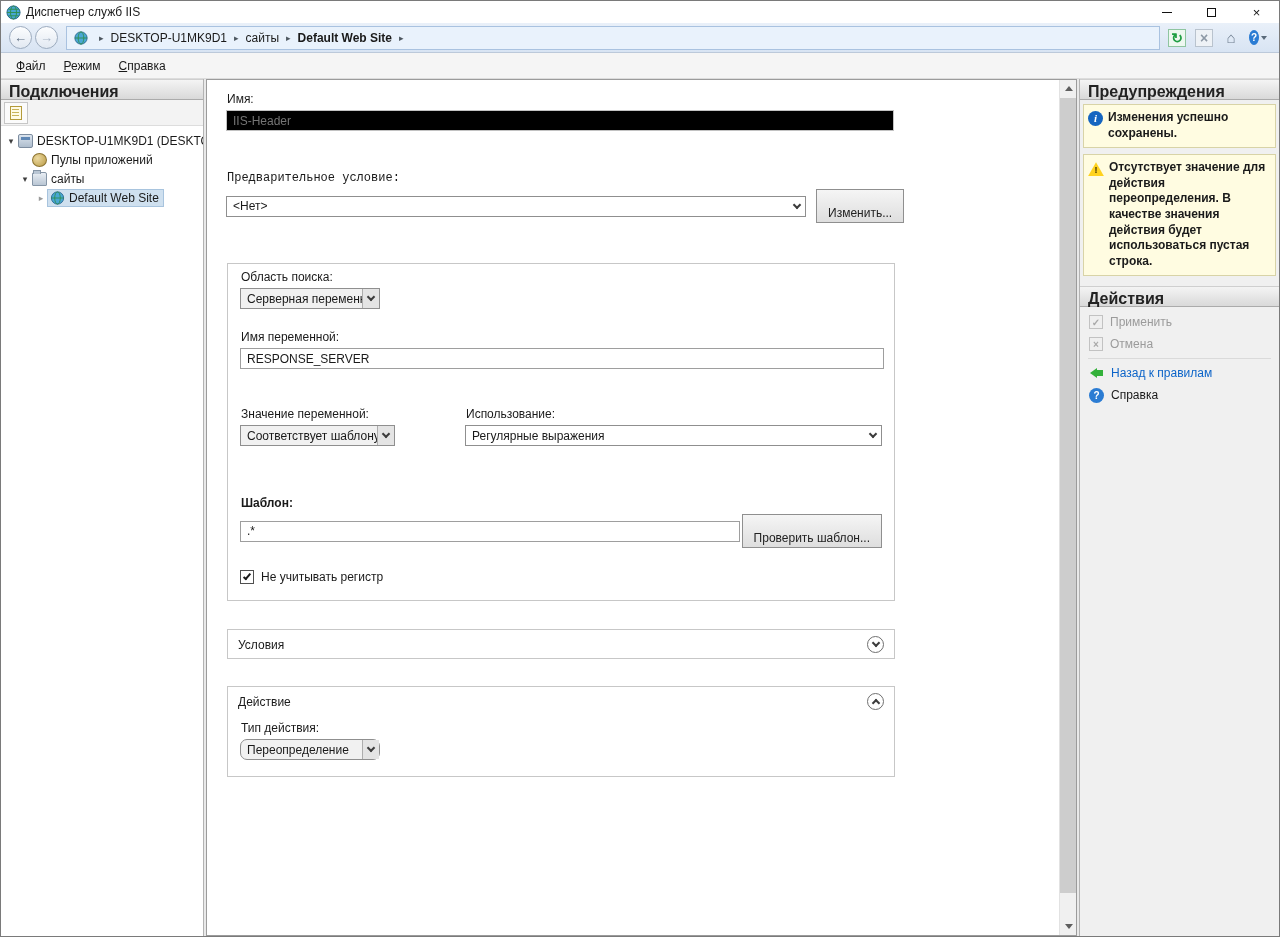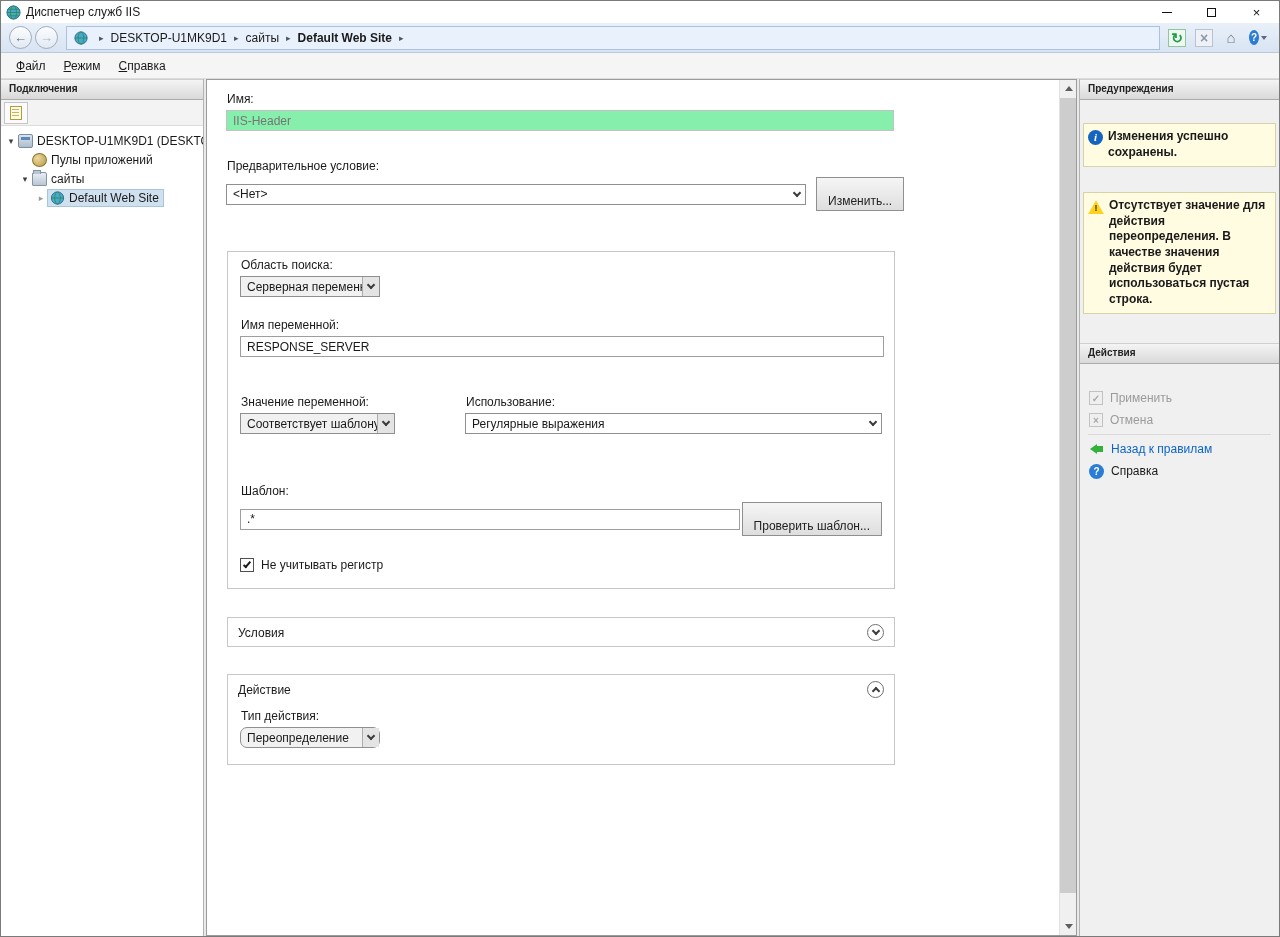--- a/index.html
+++ b/index.html
@@ -34,42 +34,42 @@
   .mini-caret { width:0; height:0; border-left:3px solid transparent; border-right:3px solid transparent; border-top:4px solid #5a6a7a; margin-left:2px; }
 
   
   .menubar { height:26px; background:#f5f5f5; border-bottom:1px solid #dcdcdc; display:flex; align-items:center; padding-left:6px; flex:0 0 auto; }
   .menu-item { display:inline-block; padding:3px 9px; }
   .menu-item::first-letter { text-decoration: underline; }
 
   
   .body { flex:1; display:flex; background:#e9e9e9; min-height:0; }
 
-  .panel-header { height:21px; background:linear-gradient(#f4f4f4,#d9d9d9); border-top:1px solid #cfcfcf; border-bottom:1px solid #ababab; font-weight:bold; padding:3px 8px; font-size:10px; color:#222; }
+  .panel-header { height:21px; background:linear-gradient(#f4f4f4,#d9d9d9); border-top:1px solid #cfcfcf; border-bottom:1px solid #ababab; font-weight:bold; padding:3px 8px; font-size:16px; color:#222; }
 
   
   .left-panel { width:203px; flex:0 0 auto; background:#f0f0f0; border-right:1px solid #b3b3b3; display:flex; flex-direction:column; }
   .conn-toolbar { height:26px; background:#f3f3f3; border-bottom:1px solid #ddd; display:flex; align-items:center; padding-left:3px; }
   .tool-btn { width:24px; height:22px; border:1px solid #c6c6c6; background:#fbfbfb; display:flex; align-items:center; justify-content:center; }
   .page-ic { width:12px; height:14px; background:#fffbe6; border:1px solid #b49b3a; position:relative; }
   .page-ic::after { content:""; position:absolute; left:1px; top:2px; width:7px; height:1px; background:#c8b45a; box-shadow:0 3px 0 #c8b45a, 0 6px 0 #c8b45a; }
   .tree { flex:1; background:#fff; padding-top:5px; overflow:hidden; }
   .tree-row { height:19px; display:flex; align-items:center; white-space:nowrap; overflow:hidden; }
   .tw { width:12px; text-align:center; font-size:9px; color:#3f3f3f; flex:0 0 auto; }
   .tw.dim { color:#9a9a9a; }
   .t-icon { width:15px; height:14px; margin:0 4px 0 1px; flex:0 0 auto; }
   .server-ic { background:linear-gradient(#dbe4ee,#aebdcd); border:1px solid #7d8da0; border-radius:2px; position:relative; }
   .server-ic::after { content:""; position:absolute; left:2px; top:2px; width:9px; height:3px; background:#5f87b5; }
   .pool-ic { background:radial-gradient(circle at 35% 35%, #ecd9a0, #b99a45); border-radius:50%; border:1px solid #8d7430; }
   .folder-ic { background:linear-gradient(#e9eef4,#b9c6d4); border:1px solid #8595a6; border-radius:2px 2px 1px 1px; position:relative; }
   .folder-ic::before { content:""; position:absolute; top:-3px; left:0; width:6px; height:3px; background:#b9c6d4; border:1px solid #8595a6; border-bottom:none; }
   .sel-wrap { display:flex; align-items:center; background:#cfe0ef; border:1px solid #a8c4de; padding:0 4px 0 1px; height:18px; }
 
   
-  .right-panel { width:200px; flex:0 0 auto; background:#f0f0f0; border-left:1px solid #b3b3b3; display:flex; flex-direction:column;gap:19px; }
+  .right-panel { width:200px; flex:0 0 auto; background:#f0f0f0; border-left:1px solid #b3b3b3; display:flex; flex-direction:column; }
   .alert { margin:4px 3px 2px; background:#fffce1; border:1px solid #d8d3a7; padding:5px 5px 6px 4px; display:flex; gap:5px; line-height:1.3; }
   .alert-text { flex:1;font-weight:bold; }
   .info-ic { width:15px; height:15px; border-radius:50%; background:#1565c0; color:#fff; font-family:"Liberation Serif", serif; font-style:italic; font-weight:bold; font-size:11px; display:flex; align-items:center; justify-content:center; flex:0 0 auto; margin-top:1px; }
   .warn-ic { width:16px; height:14px; background:#ffd21e; clip-path:polygon(50% 0, 100% 100%, 0 100%); color:#3f3000; font-weight:bold; font-size:9px; display:flex; align-items:flex-end; justify-content:center; flex:0 0 auto; margin-top:2px; }
   .actions-list { padding:4px 0; }
   .action-item { display:flex; align-items:center; gap:7px; padding:3px 9px; height:22px; }
   .action-item.disabled { color:#9b9b9b; }
   .link-blue { color:#0c64c8; }
   .ai-ic { width:15px; height:15px; display:flex; align-items:center; justify-content:center; flex:0 0 auto; }
   .gray-box { border:1px solid #c2c2c2; background:#efefef; width:14px; height:14px; display:flex; align-items:center; justify-content:center; color:#a8a8a8; font-size:10px; font-weight:bold; }
@@ -81,21 +81,21 @@
   
   .main-panel { flex:1; background:#fff; border:1px solid #9b9b9b; margin:0 2px; position:relative; min-width:0; overflow:hidden; }
   .main-content { position:absolute; inset:0 17px 0 0; padding:12px 0 0 19px; overflow:hidden; }
 
   .page-head { display:flex; align-items:center; gap:14px; margin-bottom:14px; }
   .big-globe { width:33px; height:33px; flex:0 0 auto; }
   .page-title { font-size:20px; color:#000; }
 
   .fld-label { margin:0 0 4px 1px; }
   .text-input { height:21px; width:668px; border:1px solid #9e9e9e; background:#fff; padding:2px 6px; font:12px "Liberation Sans", sans-serif; color:#1a1a1a; display:block; }
-  .text-input.disabled { background:#86efac; color:#757575; border-color:#c2c2c2; }
+  .text-input.disabled { background:#000000; color:#757575; border-color:#c2c2c2; }
 
   .combo { height:21px; border:1px solid #8f8f8f; background:#fff; display:flex; align-items:center; padding-left:6px; position:relative; }
   .combo .val { flex:1; overflow:hidden; white-space:nowrap; }
   .combo .chev-box { width:17px; height:100%; display:flex; align-items:center; justify-content:center; flex:0 0 auto; }
   .combo.small { background:#f1f1f1; }
   .combo.small .chev-box { border-left:1px solid #adadad; background:#e4e4e4; }
   .vchev { width:6px; height:6px; border-left:2px solid #3c3c3c; border-bottom:2px solid #3c3c3c; transform:rotate(-45deg); margin-top:-3px; }
 
   .btn { height:21px; padding:16px 11px; background:linear-gradient(#f5f5f5,#dedede); border:1px solid #8f8f8f; font:12px "Liberation Sans", sans-serif; color:#222; white-space:nowrap;text-align:center; }
 
@@ -222,21 +222,21 @@
       </div>
     </div>
 
     <div class="main-panel">
       <div class="main-content">
 
 
         <div class="fld-label">Имя:</div>
         <input class="text-input disabled" readonly="" value="IIS-Header" style="">
 
-        <div class="fld-label" style="margin-top:28px;">Предварительное условие:</div>
+        <div class="fld-label" style="margin-top:40px;font-family:Liberation Mono, monospace;">Предварительное условие:</div>
         <div class="row" style="gap:10px;">
           <div class="combo" style="width:580px;">
             <span class="val">&lt;Нет&gt;</span>
             <span class="chev-box">
                 <span class="vchev"></span>
               </span>
           </div>
           <button class="btn">Изменить...</button>
         </div>
 
@@ -267,21 +267,21 @@
                 <div class="fld-label">Использование:</div>
                 <div class="combo">
                   <span class="val">Регулярные выражения</span>
                   <span class="chev-box">
                       <span class="vchev"></span>
                     </span>
                 </div>
               </div>
             </div>
 
-            <div class="fld-label" style="margin-top:50px;">Шаблон:</div>
+            <div class="fld-label" style="margin-top:50px;font-weight:bold;">Шаблон:</div>
             <div class="row" style="gap:2px;">
               <input class="text-input" style="flex: 1 1 0%; width: auto;" value=".*">
               <button class="btn">Проверить шаблон...</button>
             </div>
 
             <div class="checkbox-row" style="margin-top:22px;">
               <span class="cb">
                   <span class="cb-check"></span>
                 </span>
               <span>Не учитывать регистр</span>

